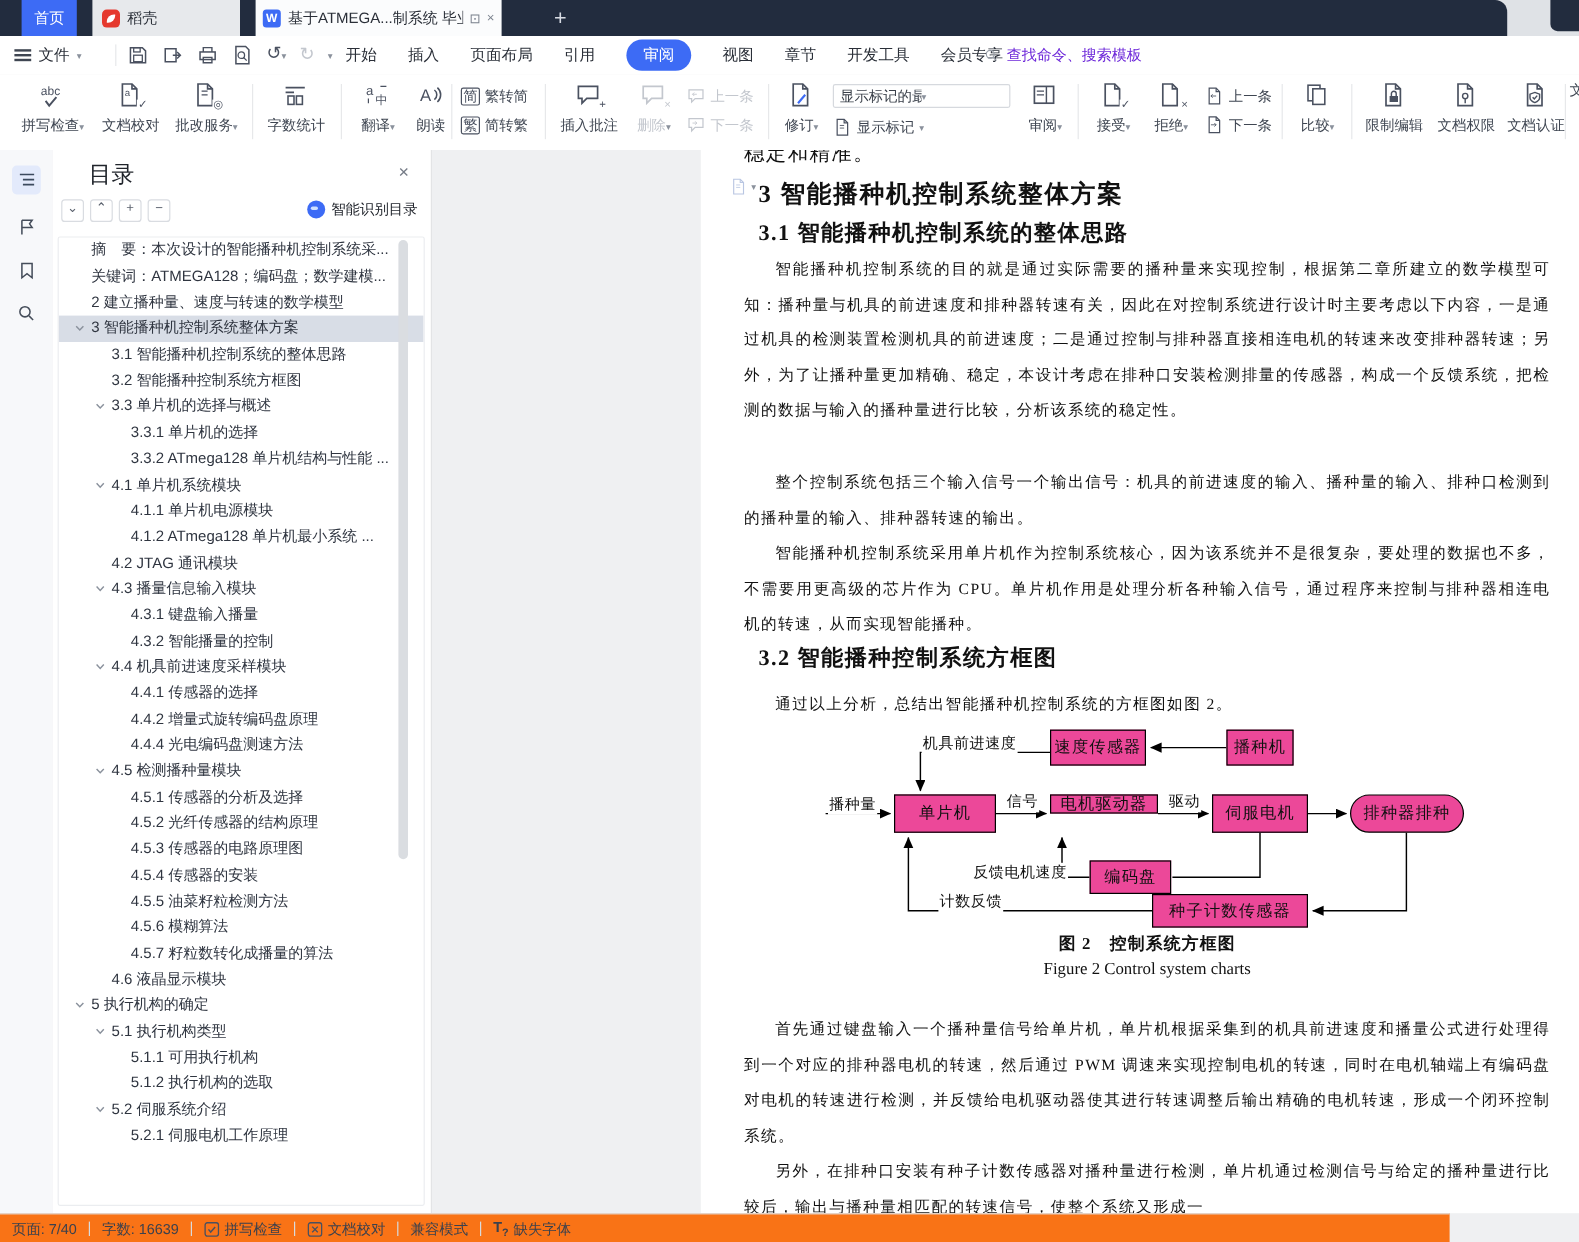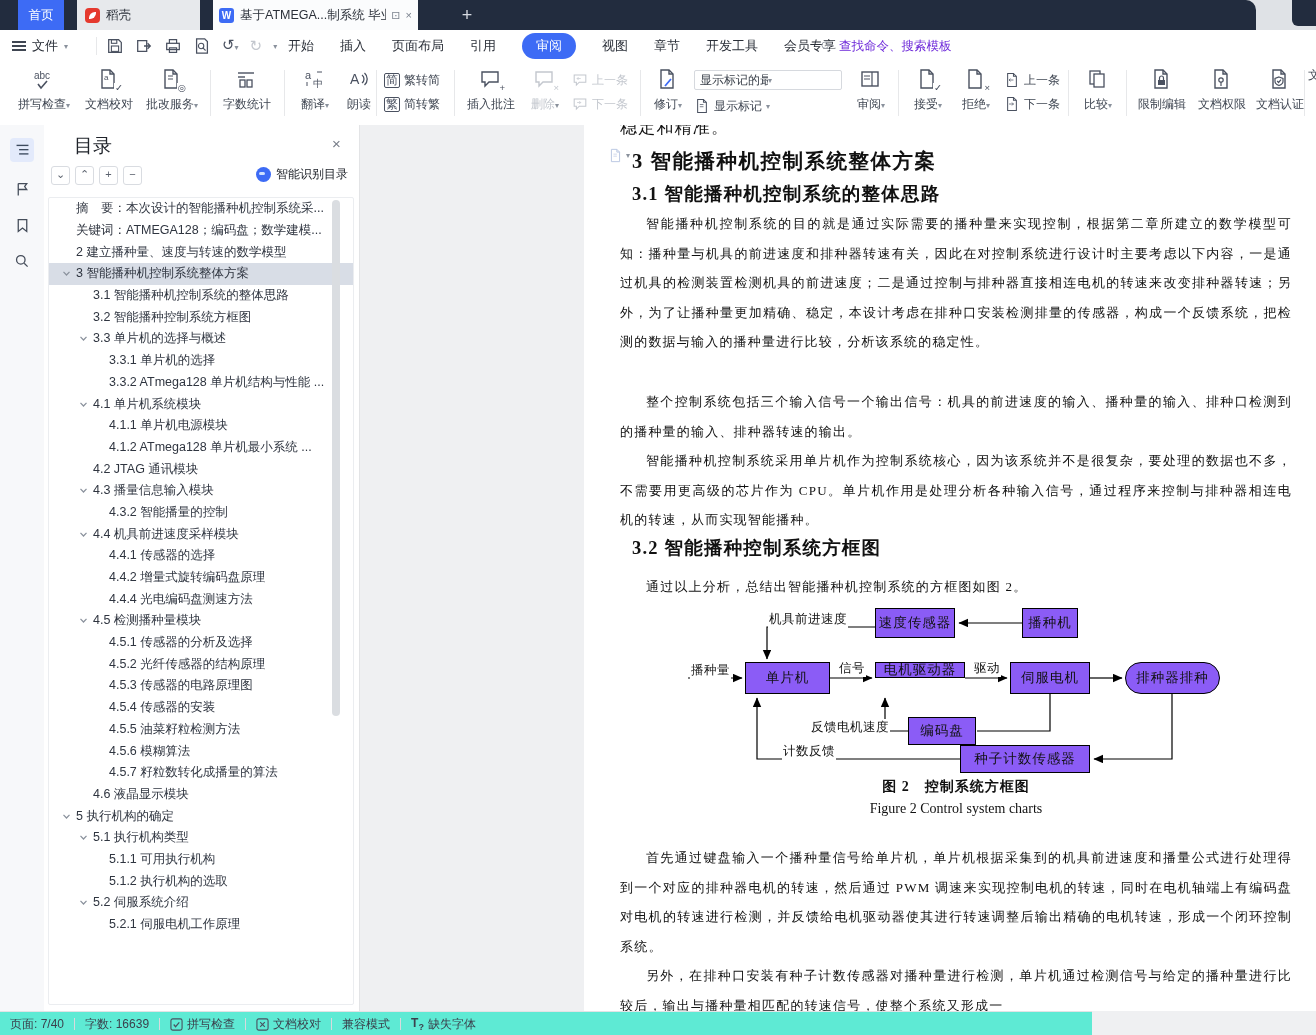--- a/index.html
+++ b/index.html
@@ -79,27 +79,27 @@
   .margin-ico{position:absolute;left:24px;top:22px;display:flex;align-items:center;gap:3px;color:#b9c6e2;}
   .partial-line{position:absolute;left:36px;top:-9px;font-size:17px;letter-spacing:1.2px;}
   .h1{position:absolute;left:48px;top:22px;font-size:20.5px;font-weight:bold;letter-spacing:1.5px;white-space:nowrap;}
   .h2a{position:absolute;left:48px;top:56px;font-size:18.5px;font-weight:bold;letter-spacing:1.2px;white-space:nowrap;}
   .h2b{position:absolute;left:48px;top:410px;font-size:18.5px;font-weight:bold;letter-spacing:1.2px;white-space:nowrap;}
   .para{position:absolute;left:36px;width:672px;font-size:13px;line-height:29.6px;letter-spacing:1.2px;
         text-align:justify;text-justify:inter-ideograph;text-indent:2em;}
   .p1{top:84px;} .p2{top:262px;} .p3{top:321px;} .p4{top:447px;} .p5{top:718px;} .p6{top:836px;}
   .diagram{position:absolute;left:86px;top:475px;width:640px;height:190px;}
   .dsvg{position:absolute;left:0;top:0;width:640px;height:190px;}
-  .dbox{position:absolute;border:1px solid #000;background:#8b5cf6;display:flex;align-items:center;justify-content:center;
+  .dbox{position:absolute;border:1px solid #000;background:#ec4899;display:flex;align-items:center;justify-content:center;
         font-size:13.5px;letter-spacing:1px;box-sizing:border-box;}
   .dlabel{position:absolute;font-size:12.5px;letter-spacing:0.5px;background:#fff;padding:0 1px;}
   .cap-zh{position:absolute;left:36px;top:653px;width:672px;text-align:center;font-size:14px;font-weight:bold;letter-spacing:1px;}
   .cap-en{position:absolute;left:36px;top:676px;width:672px;text-align:center;font-size:14px;}
   
-  .statusbar{position:absolute;left:0;top:1011px;width:1092px;height:24px;background:#5eead4;border-top:1px solid #e2e3e5;
+  .statusbar{position:absolute;left:0;top:1011px;width:1208px;height:24px;background:#f97316;border-top:1px solid #e2e3e5;
              display:flex;align-items:center;font-size:12px;color:#3b414d;z-index:5;}
   .sb-item{display:flex;align-items:center;gap:4px;white-space:nowrap;}
   .sb-div{width:1px;height:12px;background:#d8dadd;margin:0 10px;}
   .sbico{width:13px;height:13px;}
   svg{display:block;}
 </style>
 </head>
 <body>
 
 <svg width="0" height="0" style="position:absolute">
@@ -506,20 +506,23 @@
           <span>4.1.2  ATmega128 单片机最小系统 ...</span>
         </div>
         <div class="toc-item lv2">
           <span>4.2 JTAG 通讯模块</span>
         </div>
         <div class="toc-item lv2 haschev">
           <svg class="tchev" viewBox="0 0 11 11">
             <path d="M2.5 3.8 L5.5 7 L8.5 3.8" fill="none" stroke="#8a919c" stroke-width="1.2"></path>
           </svg>
           <span>4.3 播量信息输入模块</span>
+        </div>
+        <div class="toc-item lv3">
+          <span>4.3.1 键盘输入播量</span>
         </div>
         <div class="toc-item lv3">
           <span>4.3.2 智能播量的控制</span>
         </div>
         <div class="toc-item lv2 haschev">
           <svg class="tchev" viewBox="0 0 11 11">
             <path d="M2.5 3.8 L5.5 7 L8.5 3.8" fill="none" stroke="#8a919c" stroke-width="1.2"></path>
           </svg>
           <span>4.4 机具前进速度采样模块</span>
         </div>

